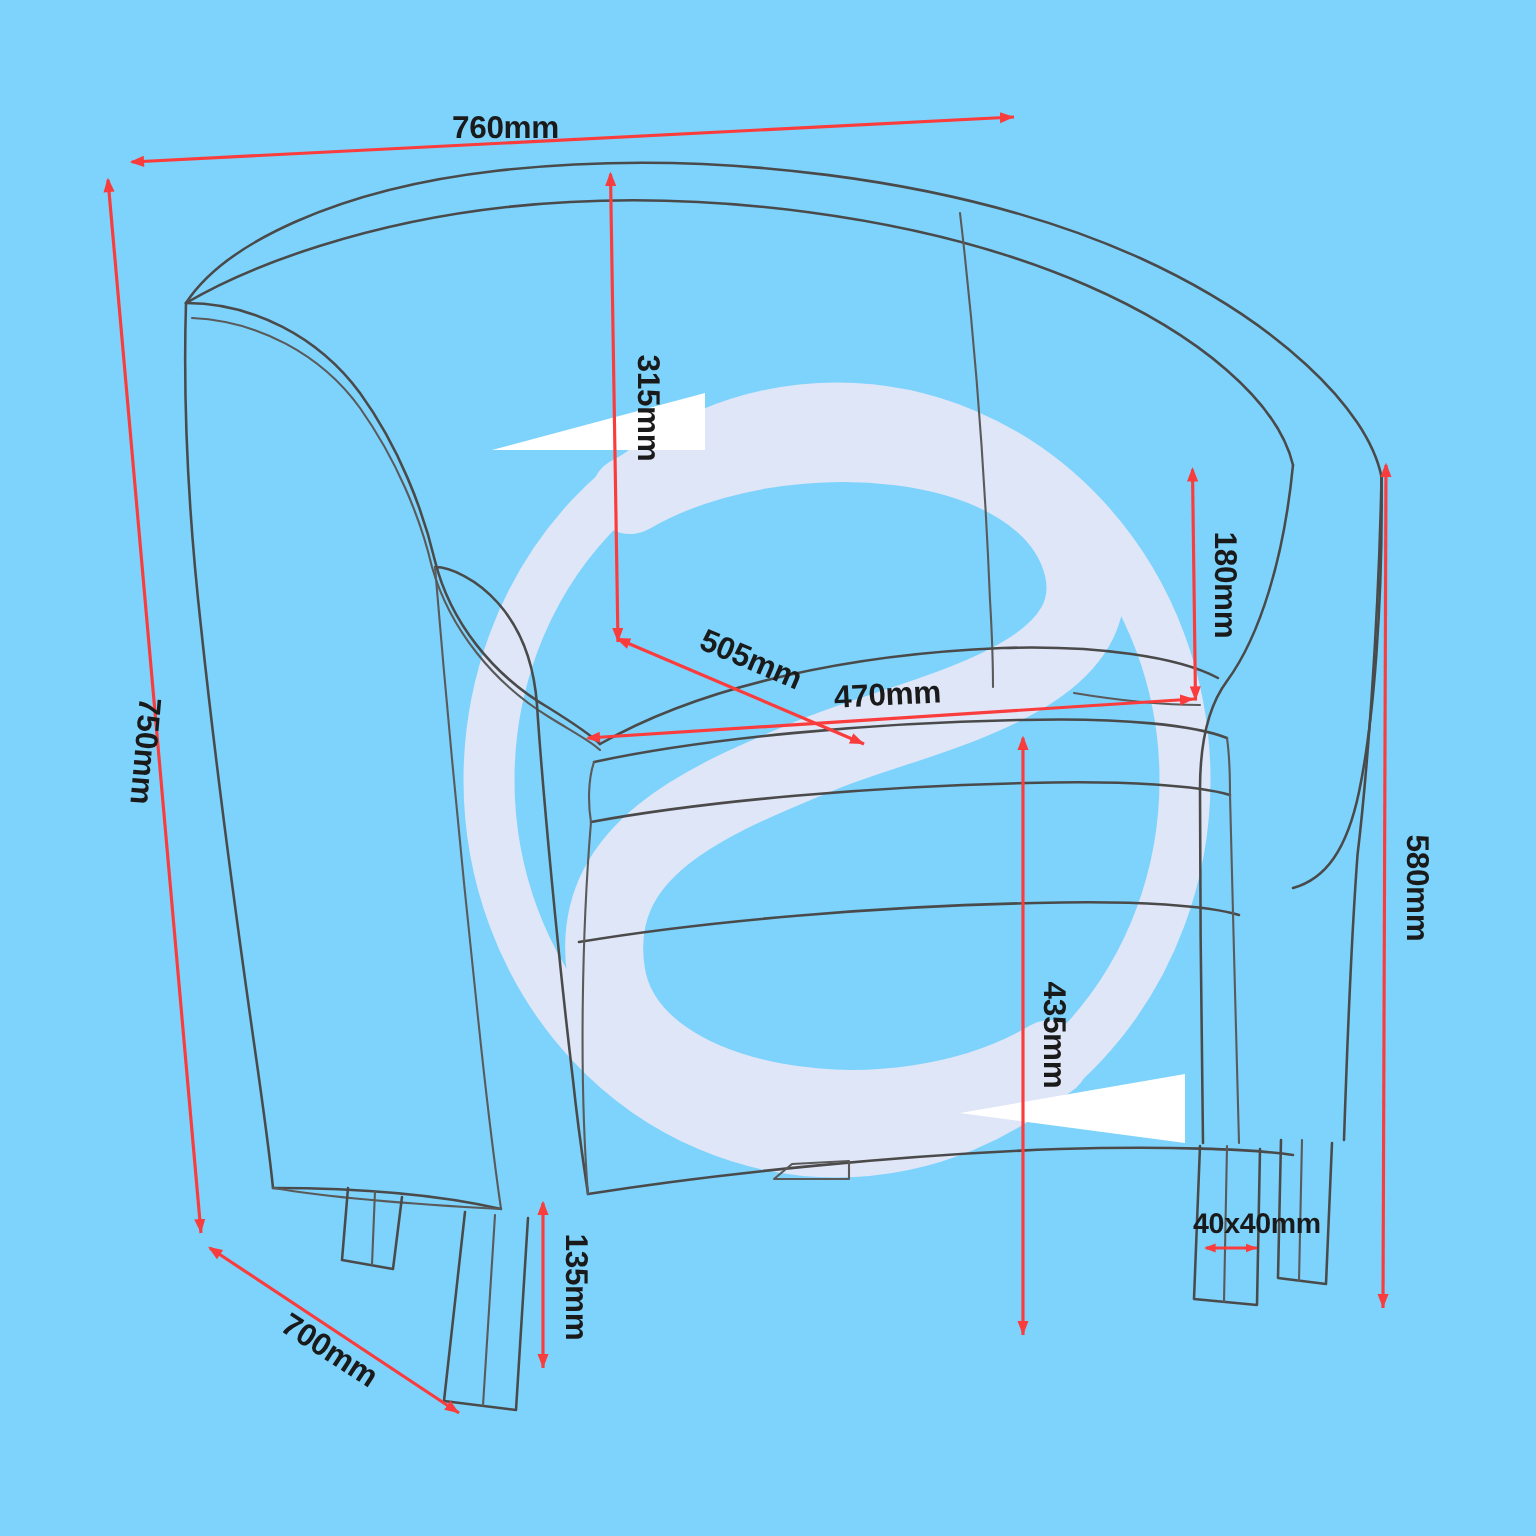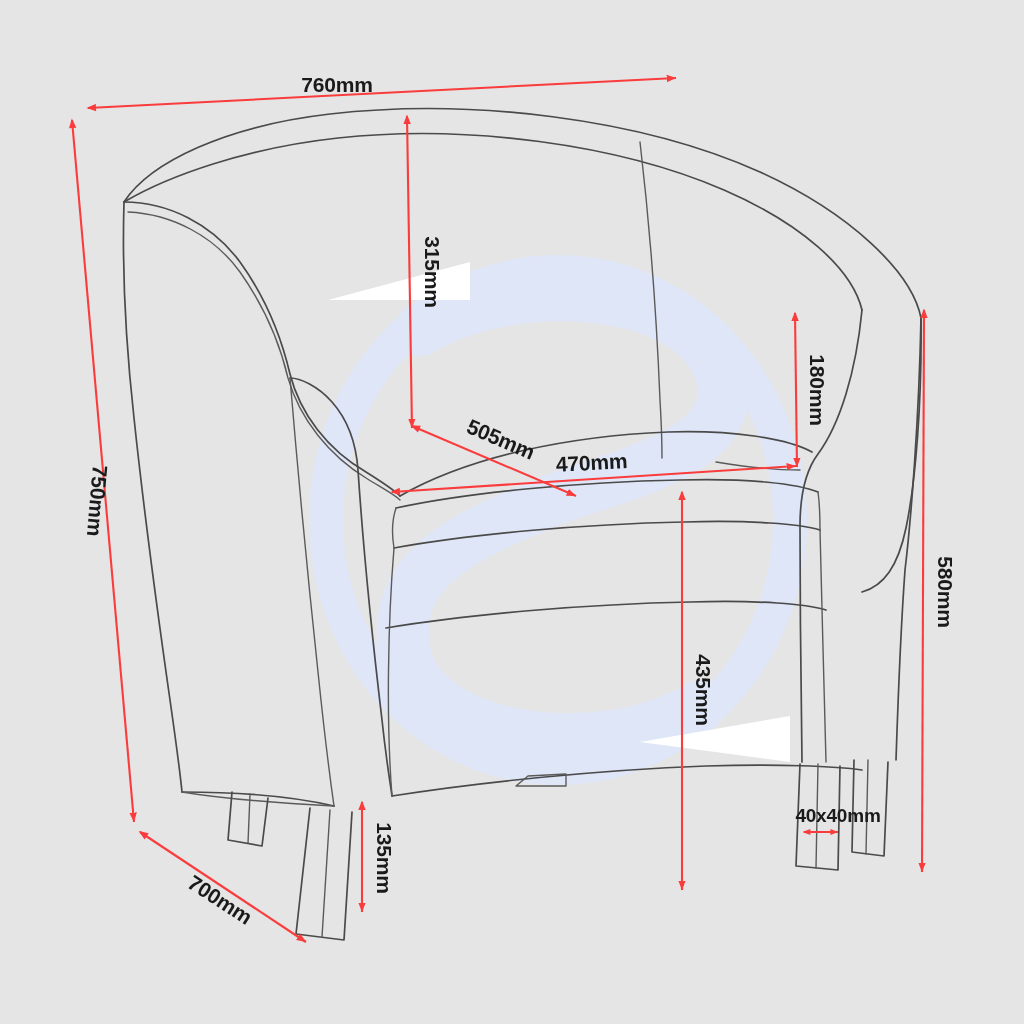--- a/index.html
+++ b/index.html
@@ -10,21 +10,21 @@
   body {
     width: 1024px;
     height: 1024px;
     font-family: "Liberation Sans", sans-serif;
     overflow: hidden;
   }
   #stage {
     position: relative;
     width: 1024px;
     height: 1024px;
-    background: #e5e5e5;
+    background: #7dd3fc;
   }
   #drawing {
     position: absolute;
     inset: 0;
     width: 1024px;
     height: 1024px;
     display: block;
   }
   .dim-text {
     font-family: "Liberation Sans", sans-serif;

